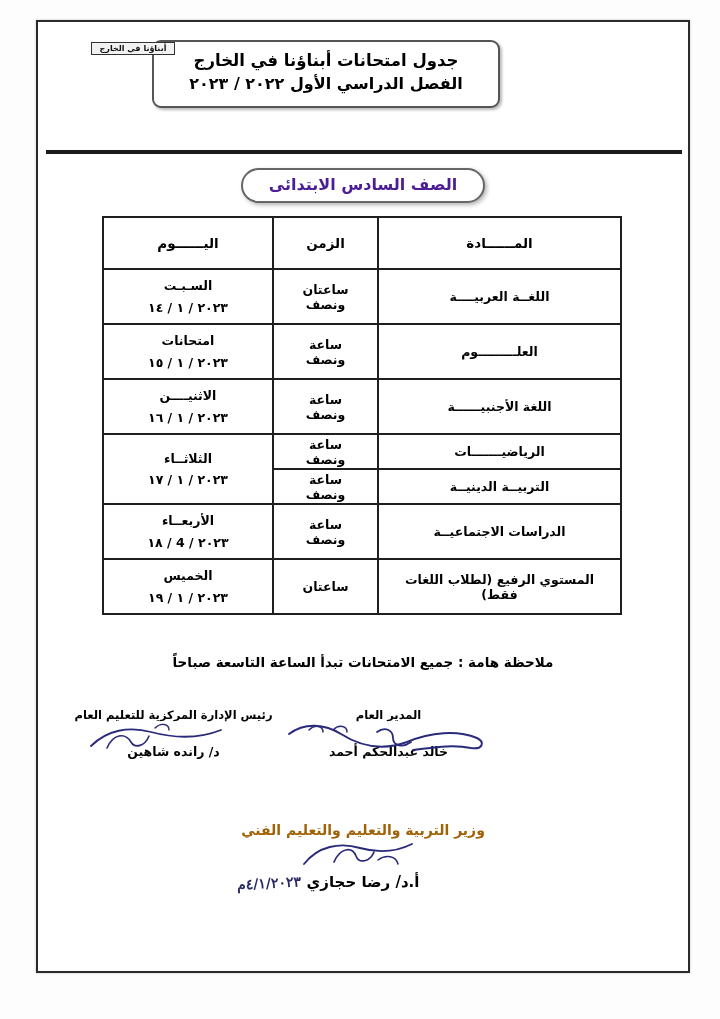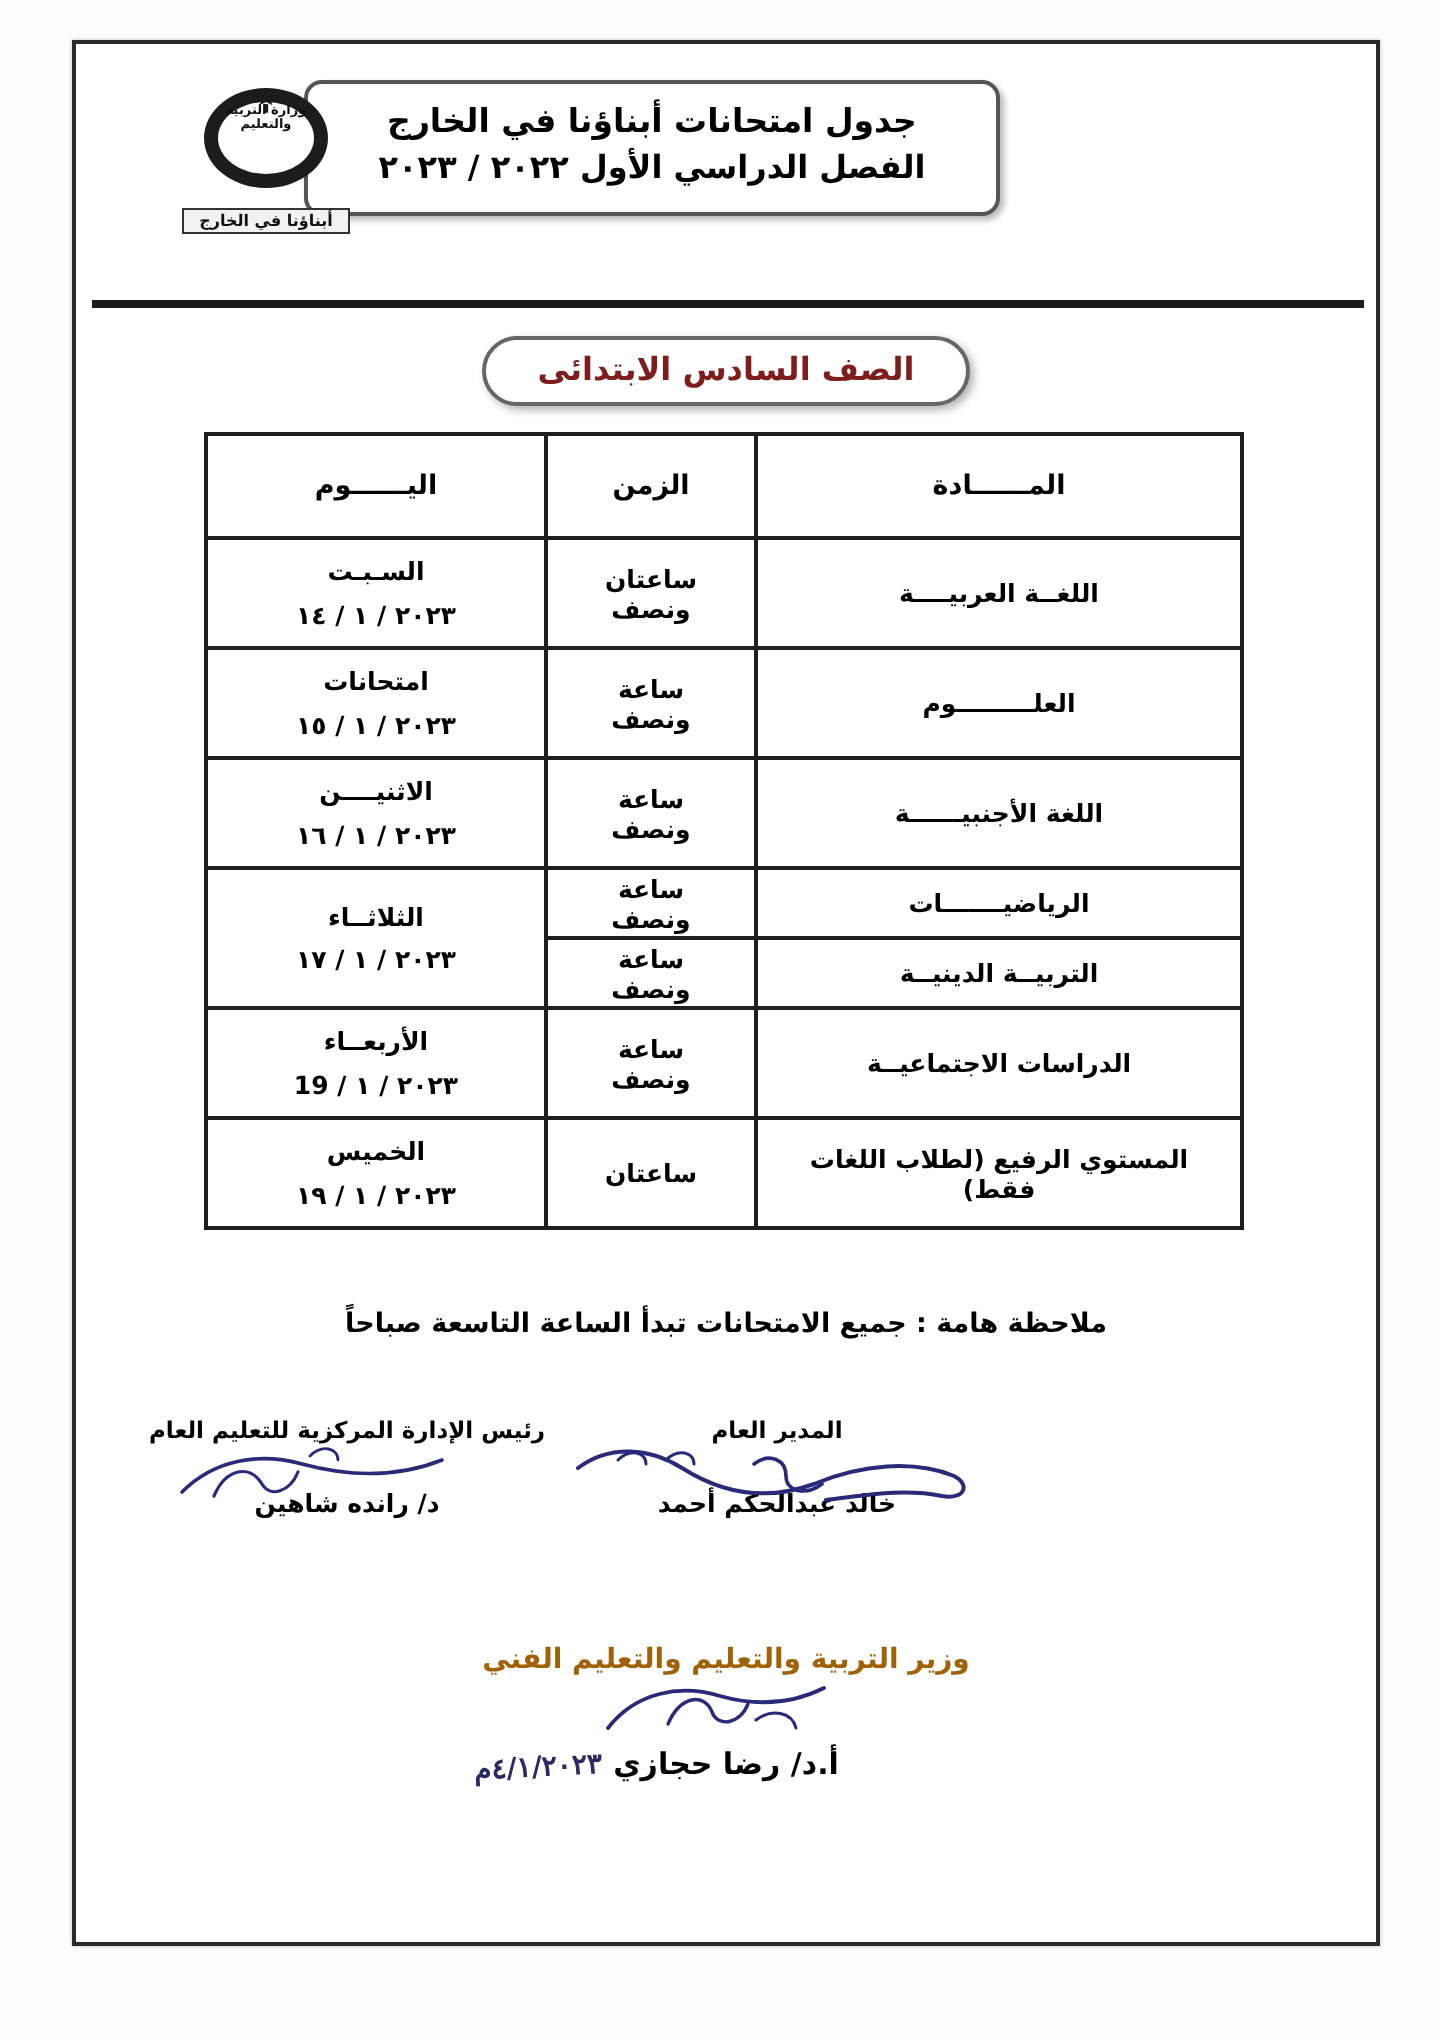--- a/index.html
+++ b/index.html
@@ -137,21 +137,21 @@
     top: 146px;
     text-align: center;
   }
   .grade-badge {
     display: inline-block;
     border: 2.5px solid #666;
     border-radius: 22px;
     padding: 5px 26px 7px;
     font-size: 16px;
     font-weight: bold;
-    color: #7f1d1d;
+    color: #4c1d95;
     background: #fff;
     box-shadow: 2px 2px 4px rgba(0,0,0,0.3);
   }
 
   
   .table-wrap {
     position: absolute;
     left: 66px;
     top: 194px;
     width: 518px;
@@ -283,28 +283,20 @@
   <div class="page-frame">
 
     <div class="header-zone">
 
       <div class="title-box">
         <div class="title-line1">جدول امتحانات أبناؤنا في الخارج</div>
         <div class="title-line2">الفصل الدراسي الأول ٢٠٢٢ / ٢٠٢٣</div>
       </div>
 
       <div class="logo-zone">
-        <div class="logo-emblem">
-          <div class="logo-ring"></div>
-          <svg class="logo-eagle" viewBox="0 0 24 24">
-            <path d="M12 1 L15 5 L20 6 L16 9 L18 14 L12 11 L6 14 L8 9 L4 6 L9 5 Z" fill="#1a1a1a"></path>
-            <rect x="10" y="13" width="4" height="8" fill="#1a1a1a"></rect>
-          </svg>
-          <div class="logo-inner-text">وزارة التربية والتعليم</div>
-        </div>
         <div class="logo-caption">أبناؤنا في الخارج</div>
       </div>
 
       <div class="header-rule"></div>
     </div>
 
     <div class="grade-badge-wrap">
       <span class="grade-badge">الصف السادس الابتدائى</span>
     </div>
 
@@ -362,21 +354,21 @@
           <tr>
             <td class="sub-split split-bottom">التربيــة الدينيــة</td>
             <td class="sub-split split-bottom">ساعة ونصف</td>
           </tr>
 
           <tr>
             <td class="subject">الدراسات الاجتماعيــة</td>
             <td class="time">ساعة ونصف</td>
             <td class="day">
               <span class="day-name">الأربعــاء</span>
-              <span class="day-date">٢٠٢٣ / ١ / 19</span>
+              <span class="day-date">٢٠٢٣ / 4 / ١٨</span>
             </td>
           </tr>
 
           <tr>
             <td class="subject">المستوي الرفيع (لطلاب اللغات فقط)</td>
             <td class="time">ساعتان</td>
             <td class="day">
               <span class="day-name">الخميس</span>
               <span class="day-date">٢٠٢٣ / ١ / ١٩</span>
             </td>

